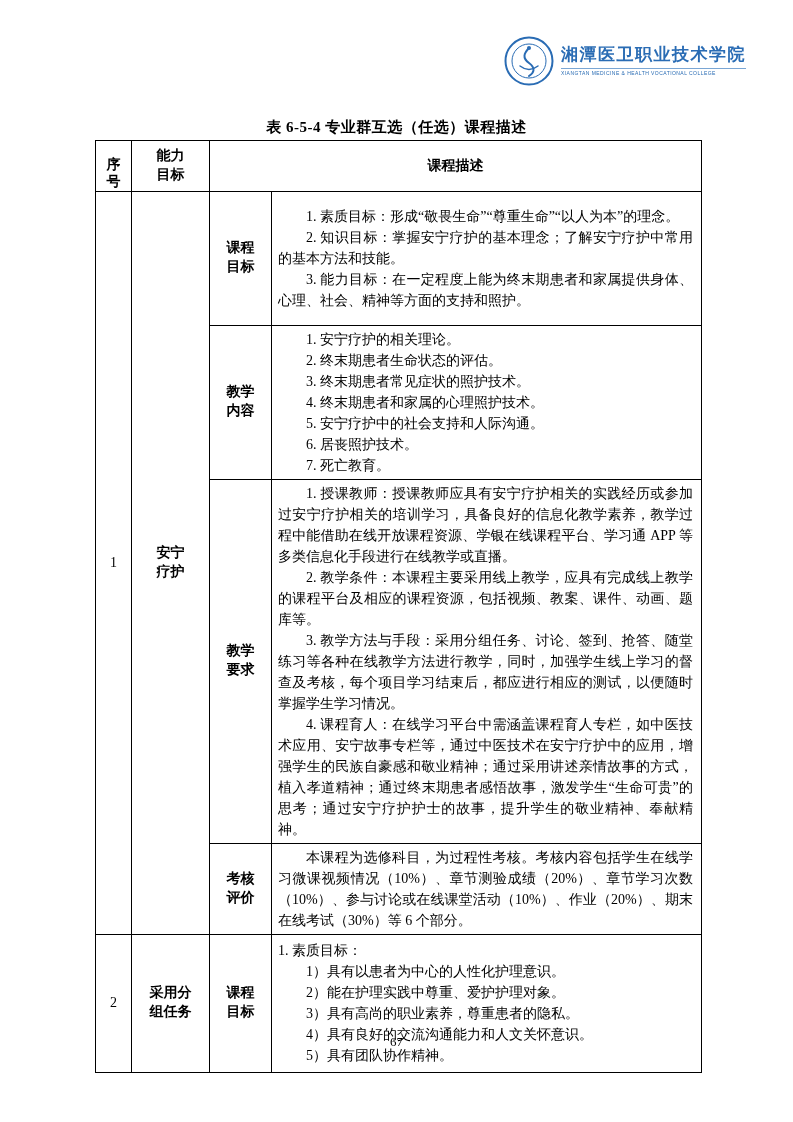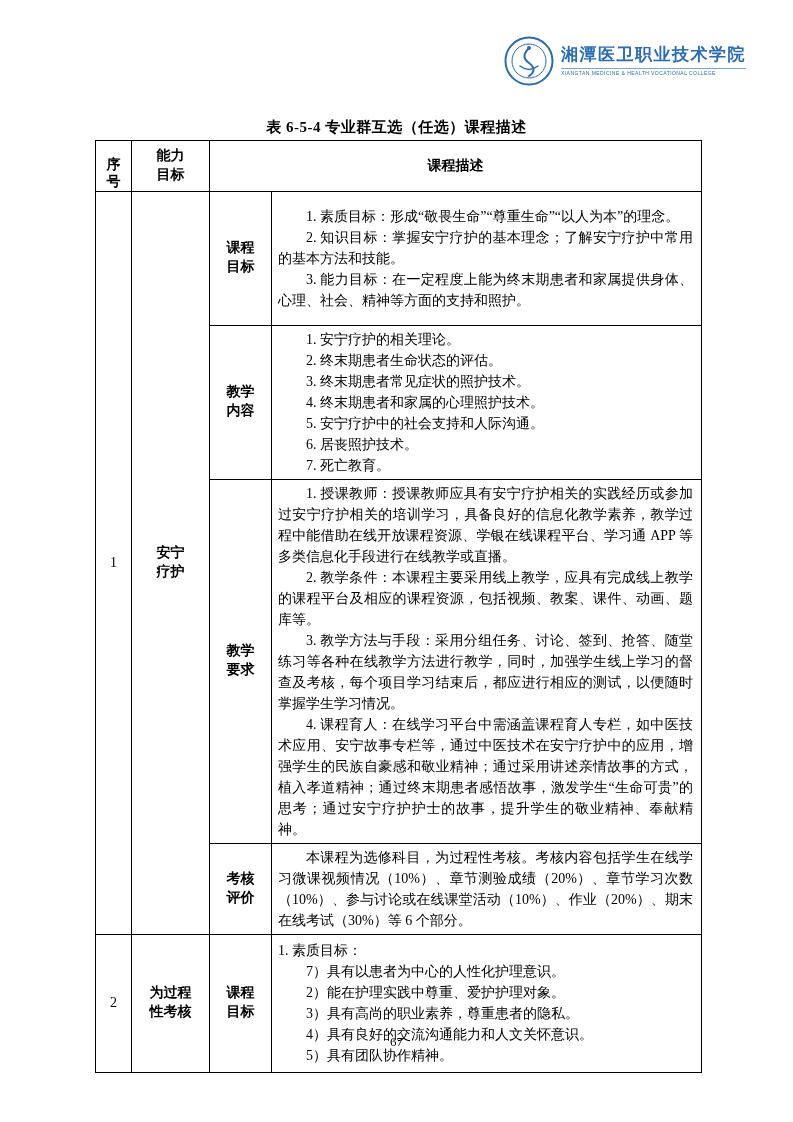--- a/index.html
+++ b/index.html
@@ -218,28 +218,28 @@
           <span class="v2">考核评价</span>
         </td>
         <td class="cell-content">
           <p class="para">本课程为选修科目，为过程性考核。考核内容包括学生在线学习微课视频情况（10%）、章节测验成绩（20%）、章节学习次数（10%）、参与讨论或在线课堂活动（10%）、作业（20%）、期末在线考试（30%）等 6 个部分。</p>
         </td>
       </tr>
 
       <tr>
         <td class="cell-no">2</td>
         <td class="cell-name">
-          <span class="v3">为过程性考核</span>
+          <span class="v3">采用分组任务</span>
         </td>
         <td class="cell-label h-goal2">
           <span class="v2">课程目标</span>
         </td>
         <td class="cell-content">
           <p class="para no-indent">1. 素质目标：</p>
-          <p class="para">7）具有以患者为中心的人性化护理意识。</p>
+          <p class="para">1）具有以患者为中心的人性化护理意识。</p>
           <p class="para">2）能在护理实践中尊重、爱护护理对象。</p>
           <p class="para">3）具有高尚的职业素养，尊重患者的隐私。</p>
           <p class="para">4）具有良好的交流沟通能力和人文关怀意识。</p>
           <p class="para">5）具有团队协作精神。</p>
         </td>
       </tr>
 
     </tbody>
       </table>
   </div>

